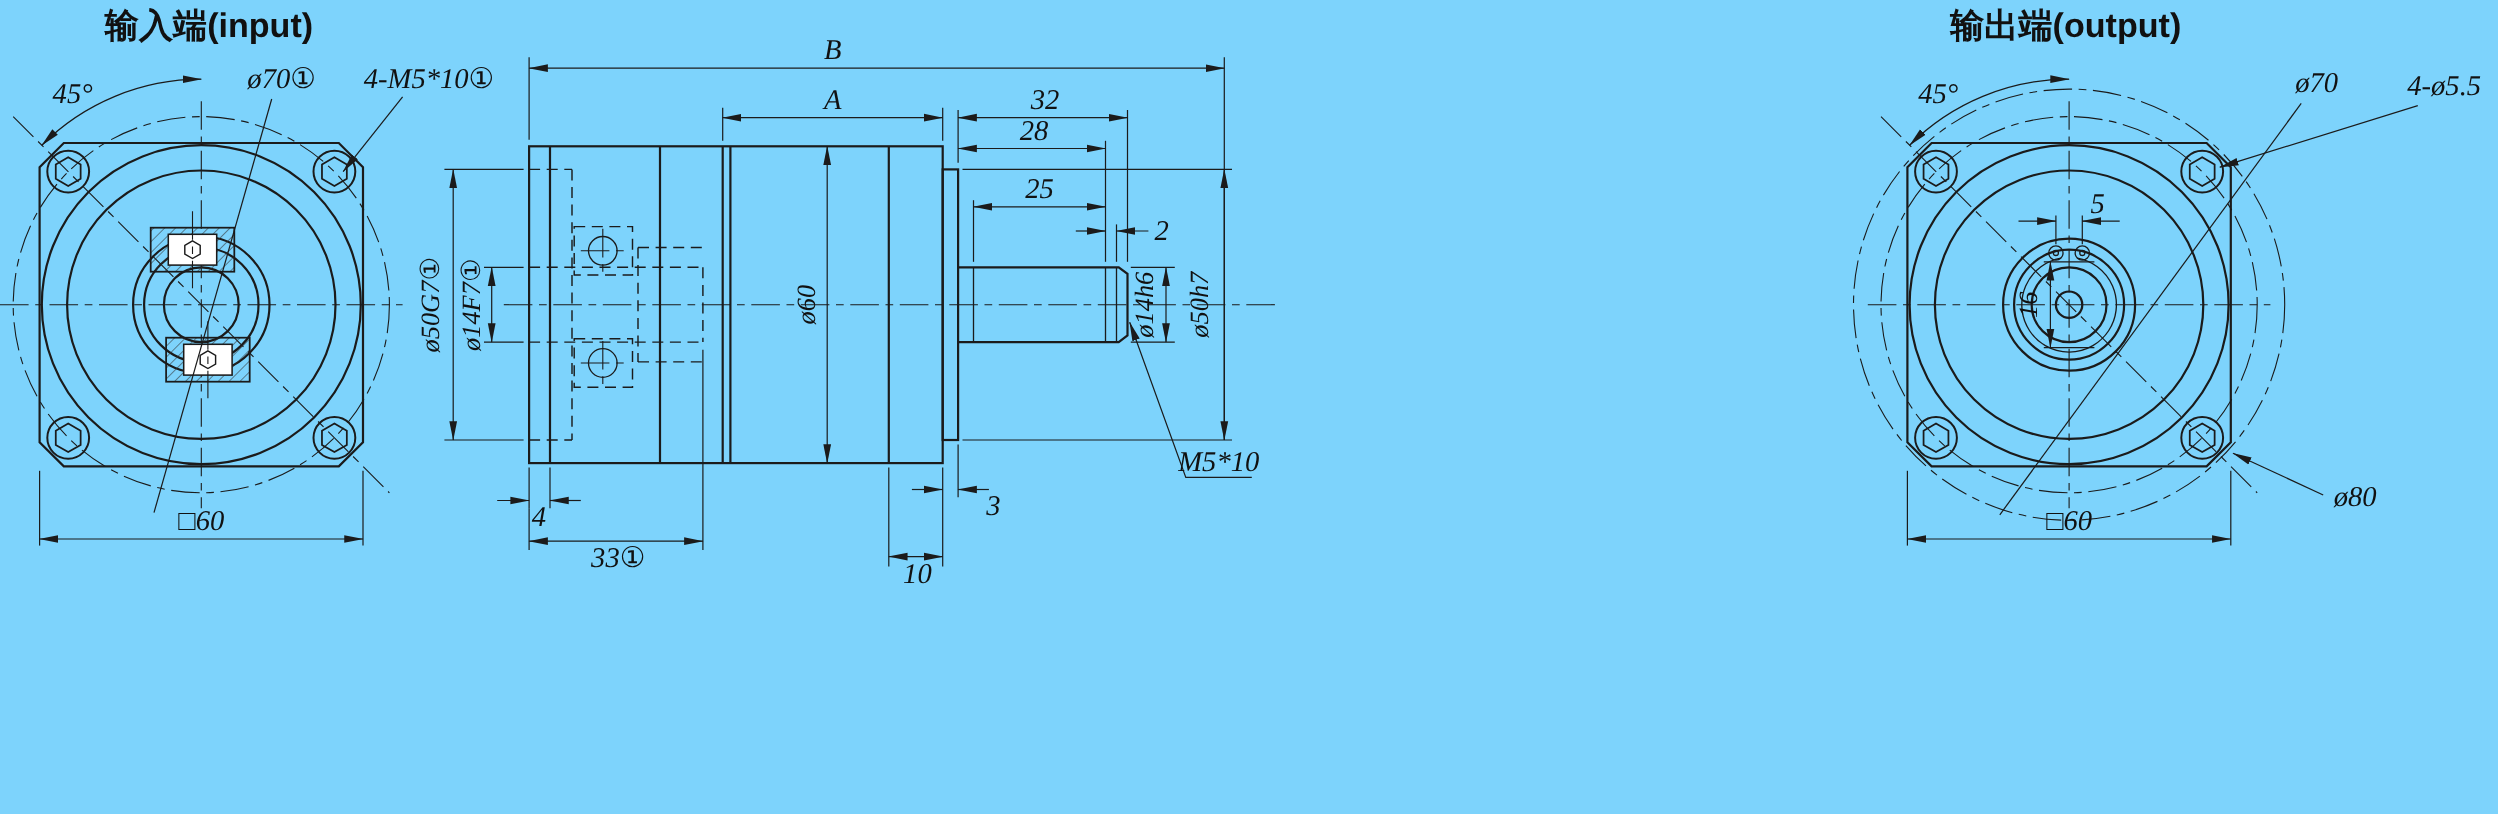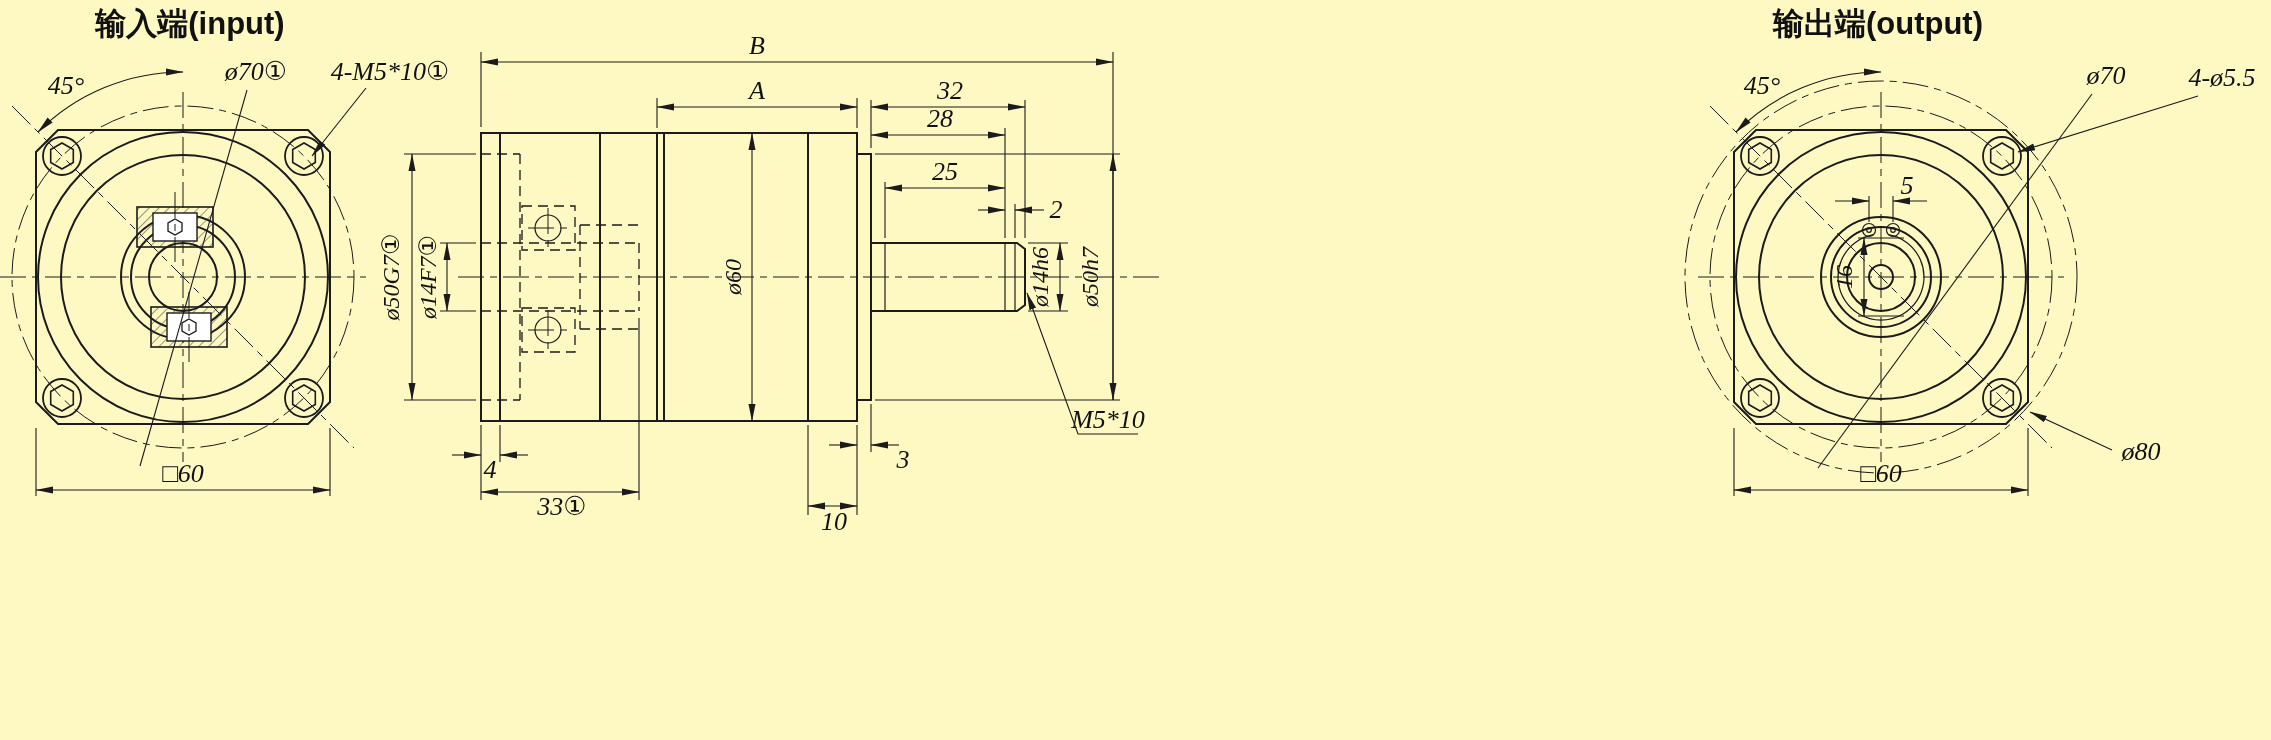--- a/index.html
+++ b/index.html
@@ -1,16 +1,16 @@
 <!DOCTYPE html>
 <html><head>
 <meta charset="utf-8">
 <style>
   html,body{margin:0;padding:0;background:#ffffff;}
-  .stage{position:relative;width:2271px;height:740px;background:#fef9c3;overflow:hidden;}
+  .stage{position:relative;width:2271px;height:740px;background:#7dd3fc;overflow:hidden;}
   svg{display:block;}
   .ol{fill:none;stroke:#1b1b1b;stroke-width:2;stroke-linejoin:miter;}
   .tn{fill:none;stroke:#1b1b1b;stroke-width:1.2;}
   .cl{fill:none;stroke:#1b1b1b;stroke-width:1;stroke-dasharray:26 6 7 6;}
   .hd{fill:none;stroke:#1b1b1b;stroke-width:1.3;stroke-dasharray:10 6;}
   .dm{fill:none;stroke:#1b1b1b;stroke-width:1.1;}
   text{fill:#111;}
   .dt{font:italic 26px "Liberation Serif","DejaVu Sans",serif;}
   .dts{font:italic 24px "Liberation Serif","DejaVu Sans",serif;}
   .tt{font:600 31px "Liberation Sans","DejaVu Sans",sans-serif;}

